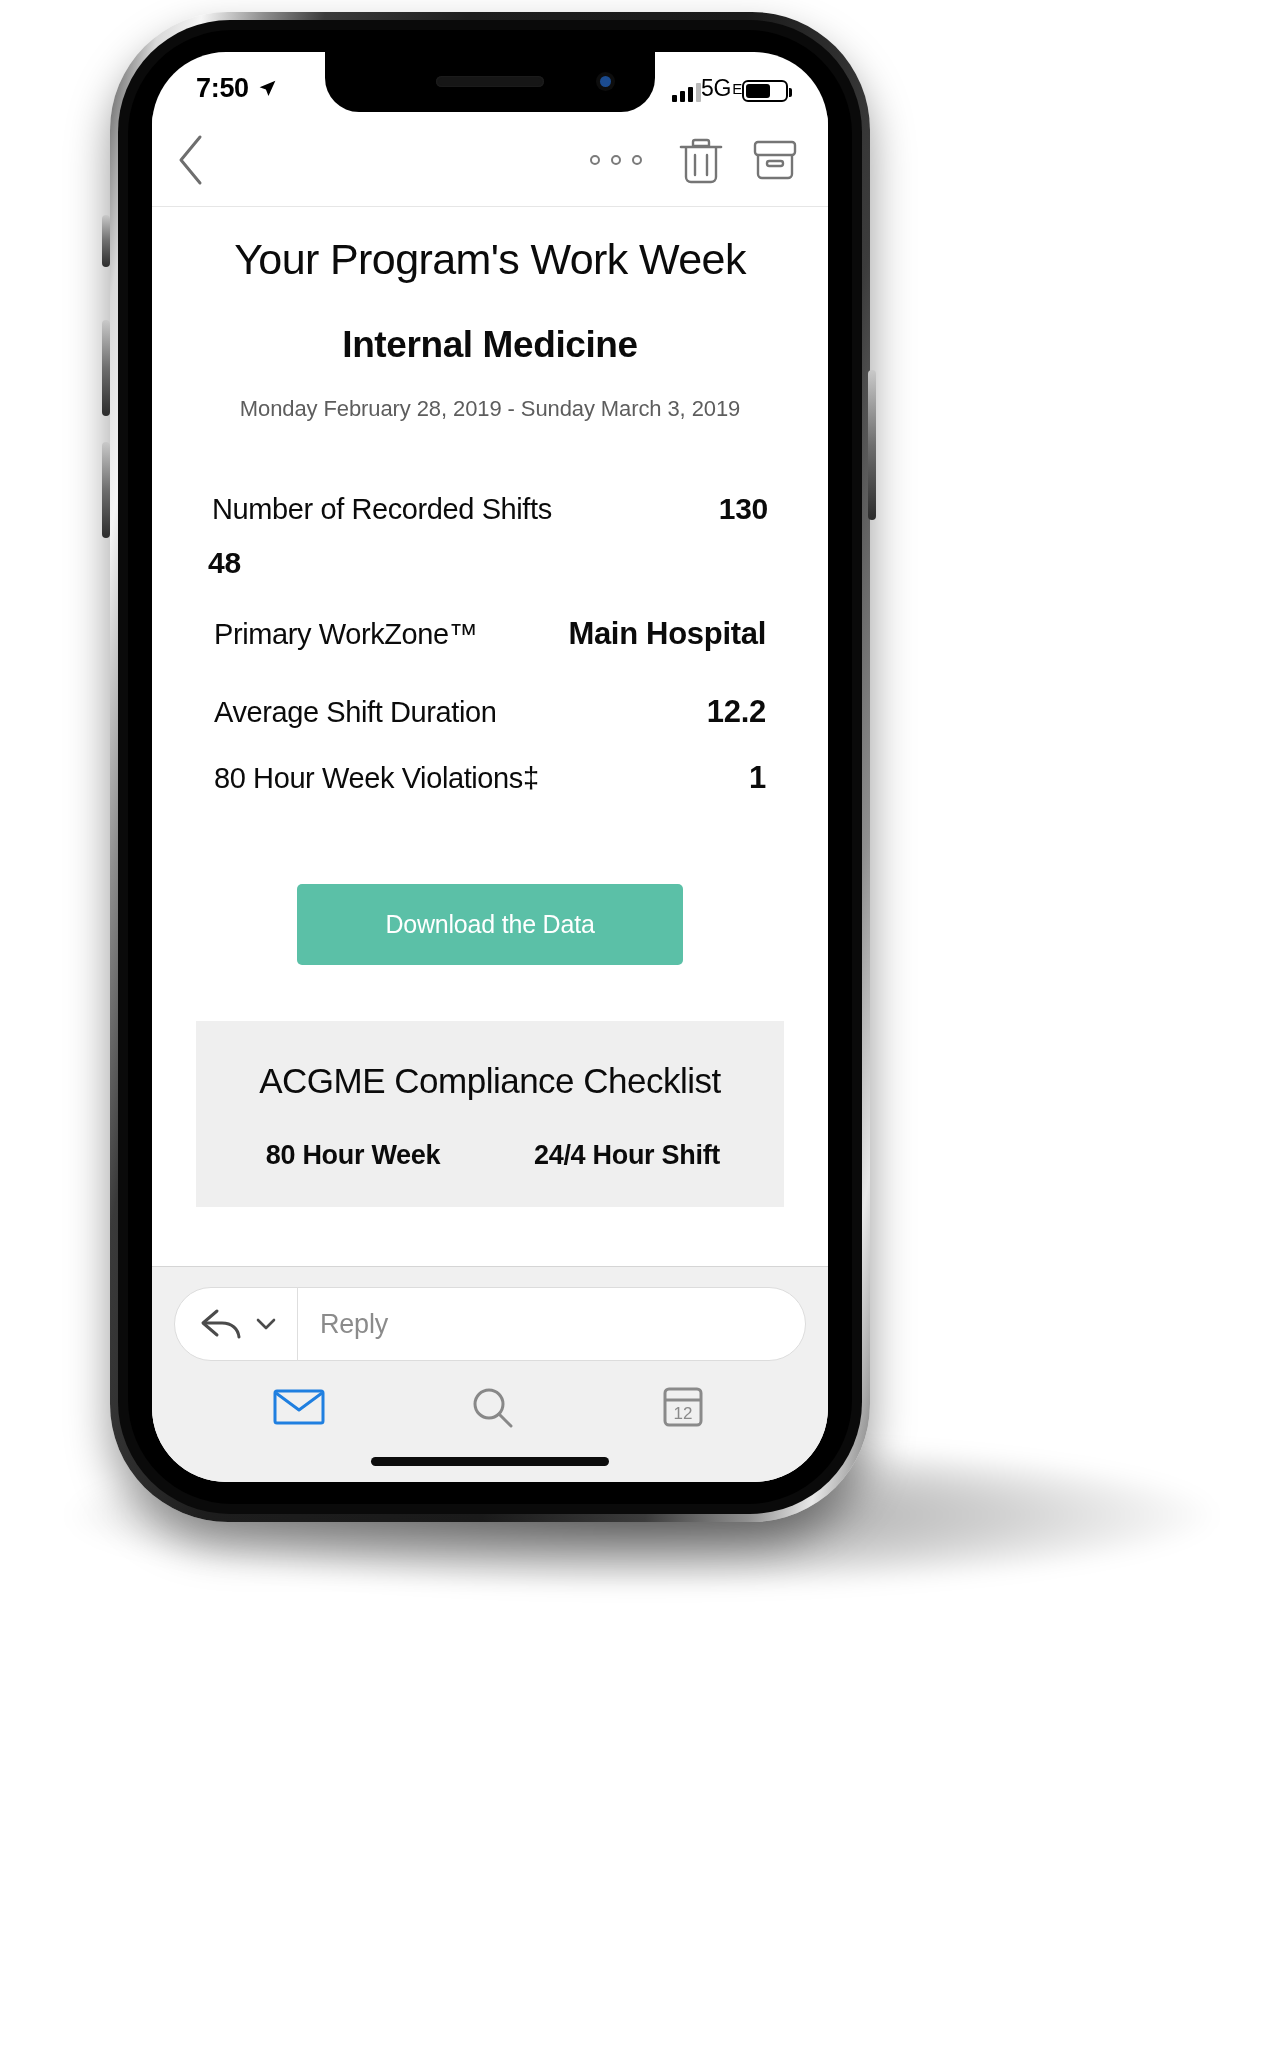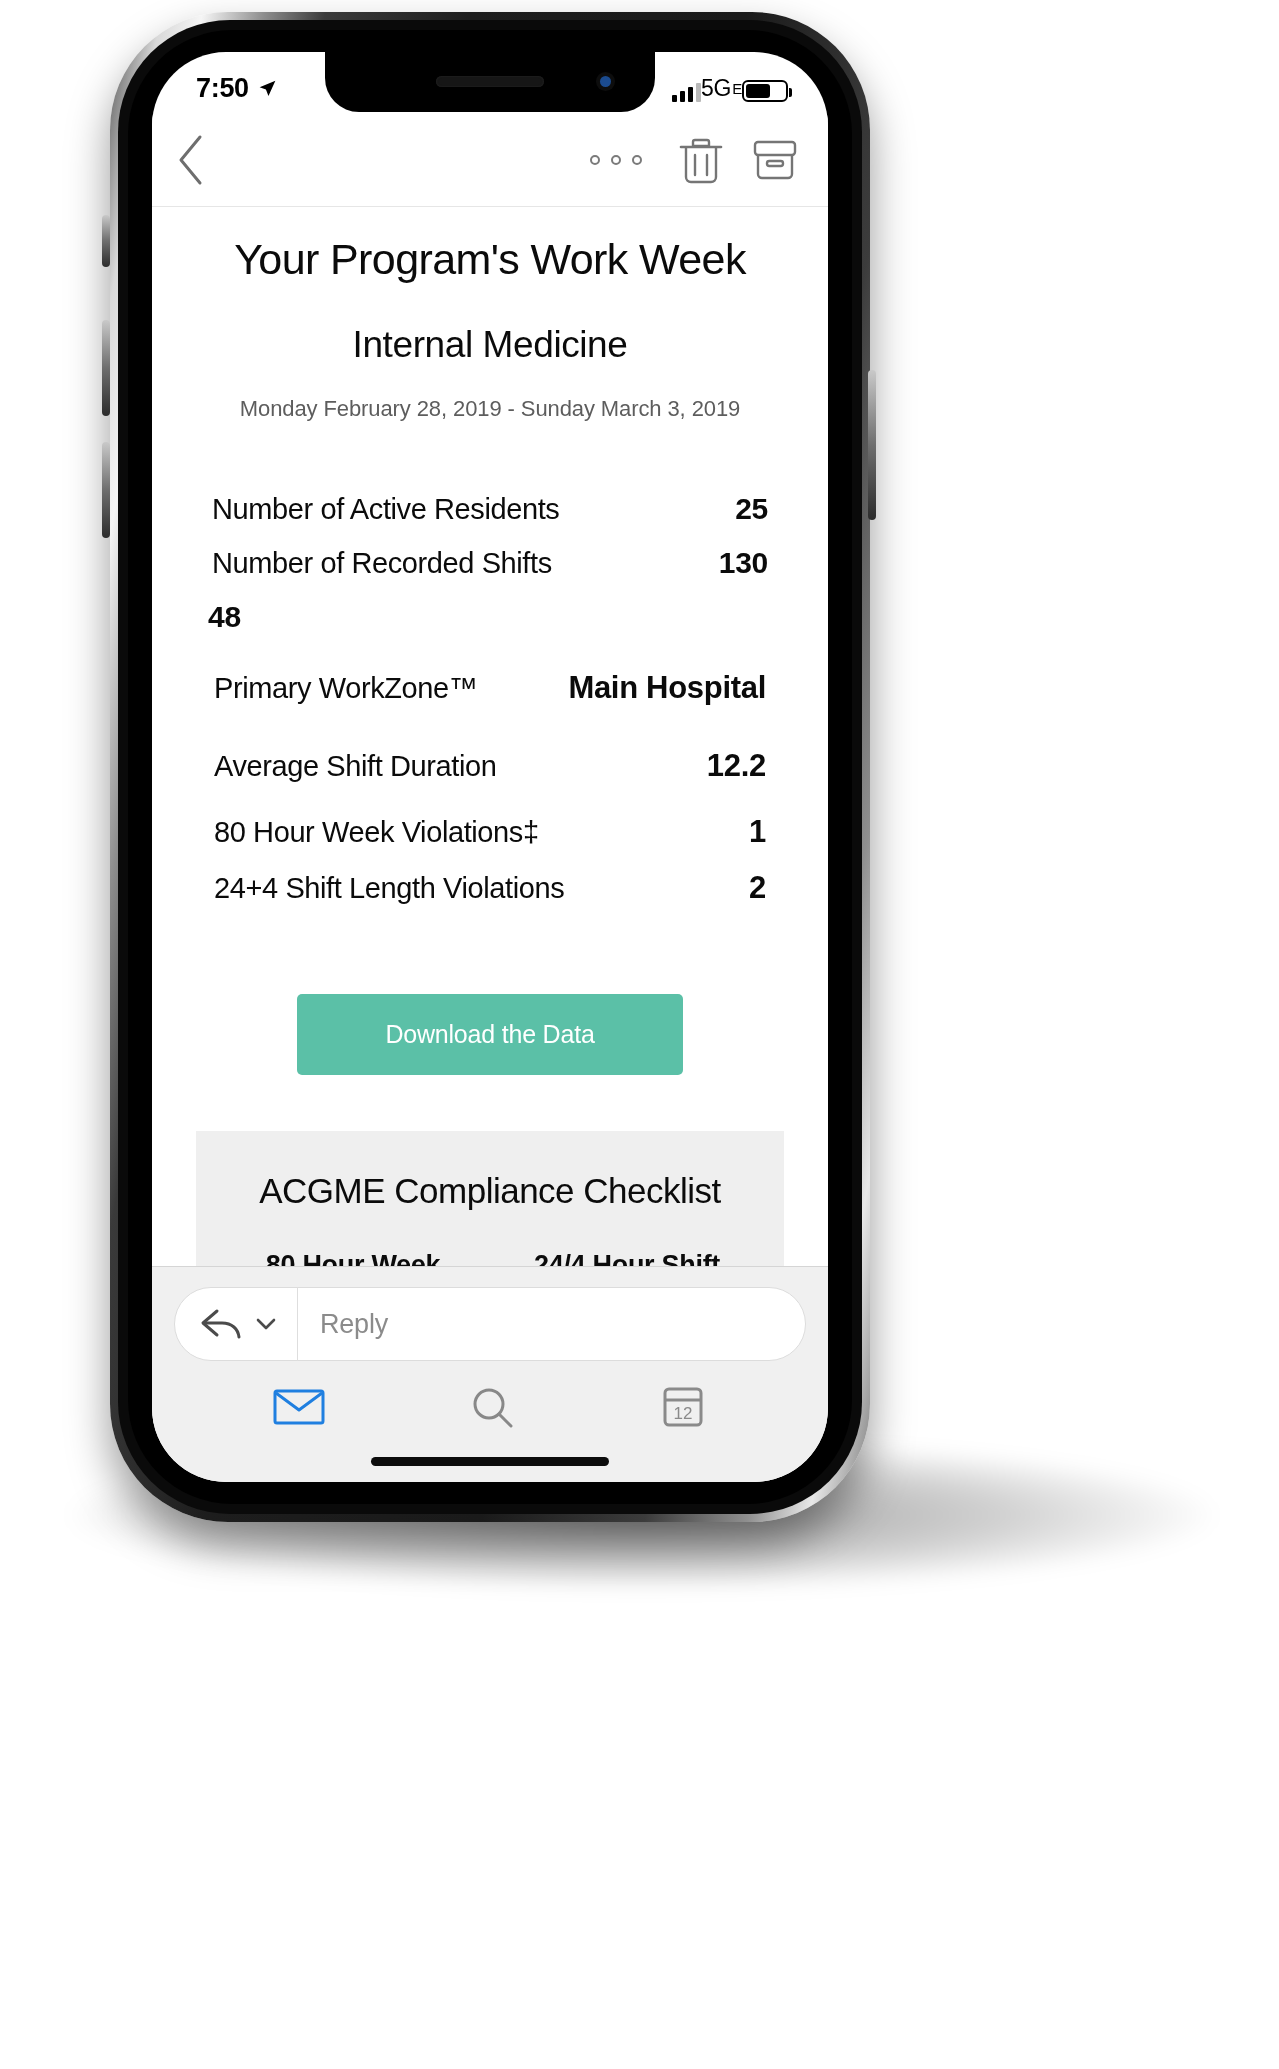--- a/index.html
+++ b/index.html
@@ -130,21 +130,21 @@
     border-top: 1px solid #e6e6e6;
     overflow: hidden;
   }
   .email-inner { padding: 18px 22px 0 22px; }
 
   .email-title {
     text-align: center; font-size: 43px; font-weight: 400;
     color: #0b0b0b; letter-spacing: -0.6px; margin-top: 10px;
   }
   .email-sub {
-    text-align: center; font-size: 37px; font-weight: 400;
+    text-align: center; font-size: 37px; font-weight: 700;
     color: #0b0b0b; letter-spacing: -0.4px; margin-top: 40px;
   }
   .email-dates {
     text-align: center; font-size: 22px; color: #5d5d5d;
     margin-top: 30px; letter-spacing: -0.1px;
   }
 
   .stats { margin-top: 70px; padding: 0 22px; }
   .stat-row {
     display: flex; align-items: baseline; justify-content: space-between;
@@ -295,24 +295,20 @@
 
     <div class="mail-body">
       <div class="email-inner">
 
         <div class="email-title">Your Program's Work Week</div>
         <div class="email-sub">Internal Medicine</div>
         <div class="email-dates">Monday February 28, 2019 - Sunday March 3, 2019</div>
 
         <div class="stats">
 
-          <div class="stat-row sr-0">
-            <span class="stat-label">Number of Active Residents</span>
-            <span class="stat-value">25</span>
-          </div>
 
           <div class="stat-row sr-1">
             <span class="stat-label">Number of Recorded Shifts</span>
             <span class="stat-value">130</span>
           </div>
 
           <div class="stat-row sr-2">
             <span class="stat-value">48</span>
           </div>
 
@@ -324,24 +320,20 @@
           <div class="stat-row sr-4">
             <span class="stat-label">Average Shift Duration</span>
             <span class="stat-value">12.2</span>
           </div>
 
           <div class="stat-row sr-5">
             <span class="stat-label">80 Hour Week Violations‡</span>
             <span class="stat-value">1</span>
           </div>
 
-          <div class="stat-row sr-6">
-            <span class="stat-label">24+4 Shift Length Violations</span>
-            <span class="stat-value">2</span>
-          </div>
 
         </div>
 
         <div class="dl-wrap">
           <button class="dl-button">Download the Data</button>
         </div>
 
         <div class="checklist">
           <div class="cl-title">ACGME Compliance Checklist</div>
           <div class="cl-cols">

